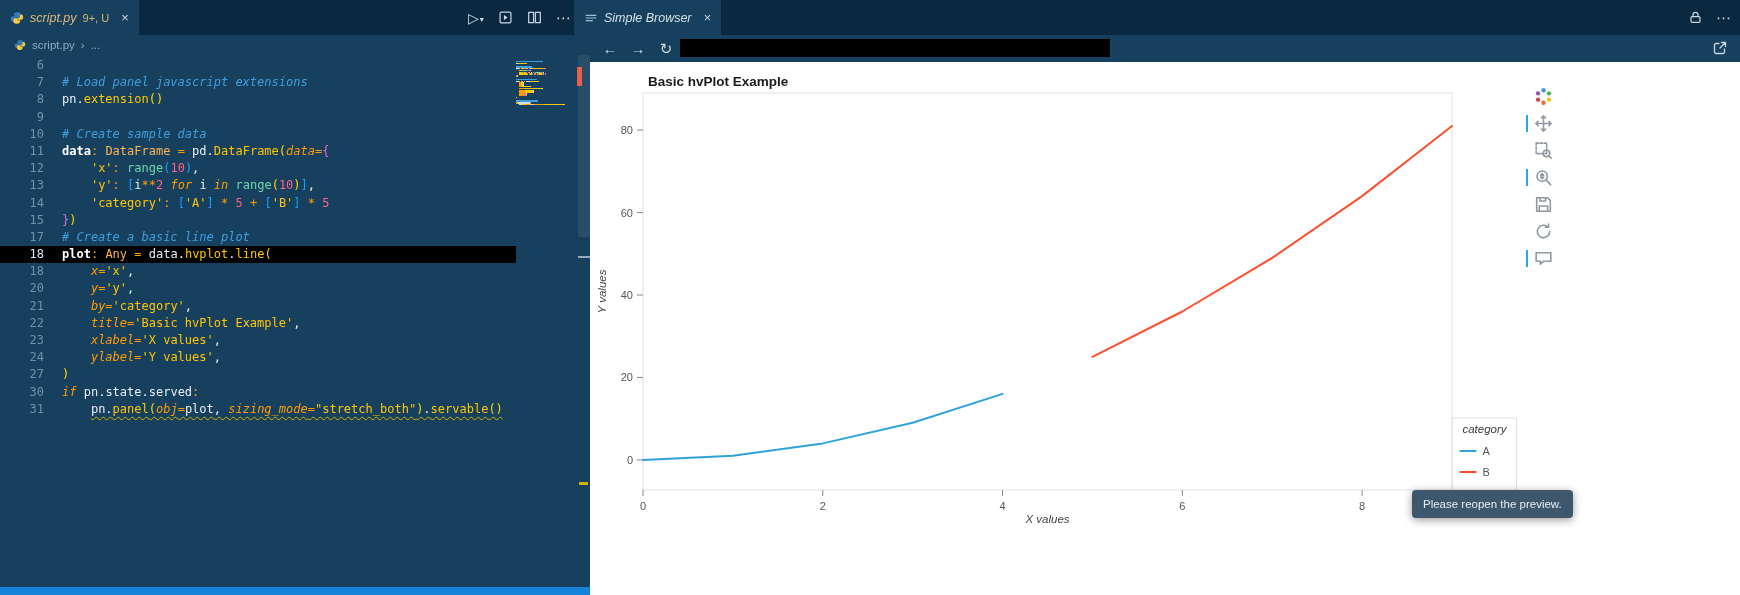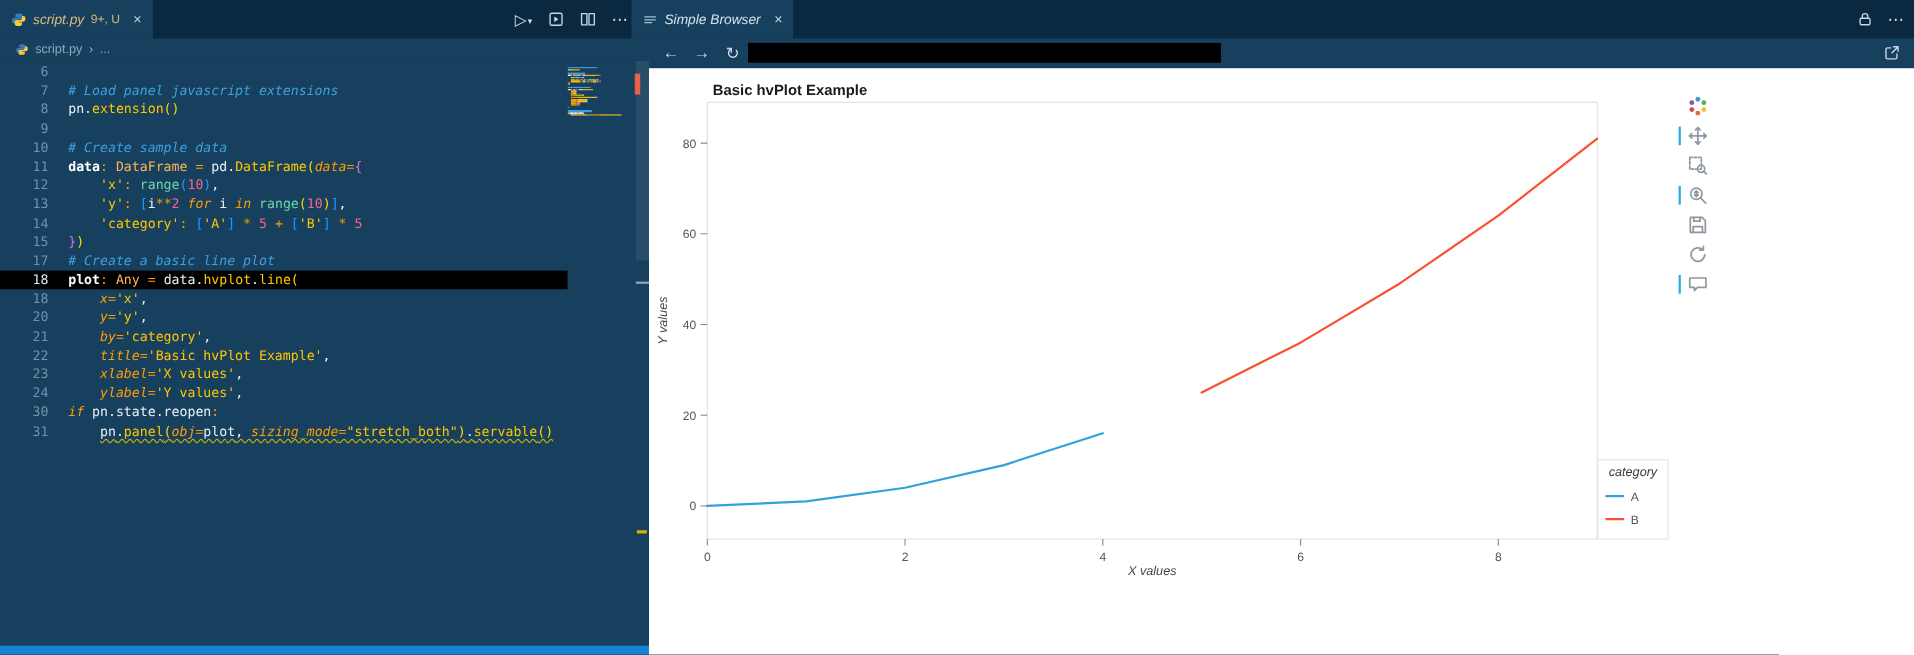--- a/index.html
+++ b/index.html
@@ -176,21 +176,22 @@
         <div class="code-line"><span class="ln">14</span><span class="lt"><span class="tk pl">    </span><span class="tk str">'category'</span><span class="tk op">:</span><span class="tk pl"> </span><span class="tk b3">[</span><span class="tk str">'A'</span><span class="tk b3">]</span><span class="tk pl"> </span><span class="tk op">*</span><span class="tk pl"> </span><span class="tk num">5</span><span class="tk pl"> </span><span class="tk op">+</span><span class="tk pl"> </span><span class="tk b3">[</span><span class="tk str">'B'</span><span class="tk b3">]</span><span class="tk pl"> </span><span class="tk op">*</span><span class="tk pl"> </span><span class="tk num">5</span></span></div>
         <div class="code-line"><span class="ln">15</span><span class="lt"><span class="tk b2">}</span><span class="tk b1">)</span></span></div>
         <div class="code-line"><span class="ln">17</span><span class="lt"><span class="tk com"># Create a basic line plot</span></span></div>
         <div class="code-line hl"><span class="ln">18</span><span class="lt"><span class="tk decl">plot</span><span class="tk op">:</span><span class="tk pl"> </span><span class="tk typ">Any</span><span class="tk pl"> </span><span class="tk op">=</span><span class="tk pl"> </span><span class="tk pl">data</span><span class="tk pl">.</span><span class="tk fn">hvplot</span><span class="tk pl">.</span><span class="tk fn">line</span><span class="tk b1">(</span></span></div>
         <div class="code-line"><span class="ln">18</span><span class="lt"><span class="tk pl">    </span><span class="tk prm">x</span><span class="tk op">=</span><span class="tk str">'x'</span><span class="tk pl">,</span></span></div>
         <div class="code-line"><span class="ln">20</span><span class="lt"><span class="tk pl">    </span><span class="tk prm">y</span><span class="tk op">=</span><span class="tk str">'y'</span><span class="tk pl">,</span></span></div>
         <div class="code-line"><span class="ln">21</span><span class="lt"><span class="tk pl">    </span><span class="tk prm">by</span><span class="tk op">=</span><span class="tk str">'category'</span><span class="tk pl">,</span></span></div>
         <div class="code-line"><span class="ln">22</span><span class="lt"><span class="tk pl">    </span><span class="tk prm">title</span><span class="tk op">=</span><span class="tk str">'Basic hvPlot Example'</span><span class="tk pl">,</span></span></div>
         <div class="code-line"><span class="ln">23</span><span class="lt"><span class="tk pl">    </span><span class="tk prm">xlabel</span><span class="tk op">=</span><span class="tk str">'X values'</span><span class="tk pl">,</span></span></div>
         <div class="code-line"><span class="ln">24</span><span class="lt"><span class="tk pl">    </span><span class="tk prm">ylabel</span><span class="tk op">=</span><span class="tk str">'Y values'</span><span class="tk pl">,</span></span></div>
-        <div class="code-line"><span class="ln">30</span><span class="lt"><span class="tk kw">if</span><span class="tk pl"> </span><span class="tk pl">pn</span><span class="tk pl">.</span><span class="tk pl">state</span><span class="tk pl">.</span><span class="tk pl">reopen</span><span class="tk op">:</span></span></div>
+        <div class="code-line"><span class="ln">27</span><span class="lt"><span class="tk b1">)</span></span></div>
+        <div class="code-line"><span class="ln">30</span><span class="lt"><span class="tk kw">if</span><span class="tk pl"> </span><span class="tk pl">pn</span><span class="tk pl">.</span><span class="tk pl">state</span><span class="tk pl">.</span><span class="tk pl">served</span><span class="tk op">:</span></span></div>
         <div class="code-line"><span class="ln">31</span><span class="lt"><span class="tk pl">    </span><span class="tk pl sq">pn</span><span class="tk pl sq">.</span><span class="tk fn sq">panel</span><span class="tk b1 sq">(</span><span class="tk prm sq">obj</span><span class="tk op sq">=</span><span class="tk pl sq">plot</span><span class="tk pl sq">,</span><span class="tk pl sq"> </span><span class="tk prm sq">sizing_mode</span><span class="tk op sq">=</span><span class="tk str sq">"stretch_both"</span><span class="tk b1 sq">)</span><span class="tk pl sq">.</span><span class="tk fn sq">servable</span><span class="tk b1 sq">()</span></span></div>
       </div>
     <div id="minimap">
         <div class="mm-line"></div>
         <div class="mm-line"><span class="mm-tk" style="width: 27.2px; background: rgb(63, 159, 221);"></span></div>
         <div class="mm-line"><span class="mm-tk" style="width: 1.6px; background: rgb(207, 224, 238);"></span><span class="mm-tk" style="width: 0.8px; background: rgb(207, 224, 238);"></span><span class="mm-tk" style="width: 7.2px; background: rgb(255, 198, 0);"></span><span class="mm-tk" style="width: 1.6px; background: rgb(255, 215, 0);"></span></div>
         <div class="mm-line"></div>
         <div class="mm-line"><span class="mm-tk" style="width: 16px; background: rgb(63, 159, 221);"></span></div>
         <div class="mm-line"><span class="mm-tk" style="width: 3.2px; background: rgb(255, 255, 255);"></span><span class="mm-tk" style="width: 0.8px; background: rgb(255, 157, 0);"></span><span class="mm-tk" style="width: 0.8px;"></span><span class="mm-tk" style="width: 7.2px; background: rgb(255, 180, 84);"></span><span class="mm-tk" style="width: 0.8px;"></span><span class="mm-tk" style="width: 0.8px; background: rgb(255, 157, 0);"></span><span class="mm-tk" style="width: 0.8px;"></span><span class="mm-tk" style="width: 1.6px; background: rgb(207, 224, 238);"></span><span class="mm-tk" style="width: 0.8px; background: rgb(207, 224, 238);"></span><span class="mm-tk" style="width: 7.2px; background: rgb(255, 198, 0);"></span><span class="mm-tk" style="width: 0.8px; background: rgb(255, 215, 0);"></span><span class="mm-tk" style="width: 3.2px; background: rgb(255, 157, 0);"></span><span class="mm-tk" style="width: 0.8px; background: rgb(255, 157, 0);"></span><span class="mm-tk" style="width: 0.8px; background: rgb(218, 112, 214);"></span></div>
         <div class="mm-line"><span class="mm-tk" style="width: 3.2px;"></span><span class="mm-tk" style="width: 2.4px; background: rgb(255, 198, 0);"></span><span class="mm-tk" style="width: 0.8px; background: rgb(255, 157, 0);"></span><span class="mm-tk" style="width: 0.8px;"></span><span class="mm-tk" style="width: 4px; background: rgb(111, 214, 168);"></span><span class="mm-tk" style="width: 0.8px; background: rgb(23, 159, 255);"></span><span class="mm-tk" style="width: 1.6px; background: rgb(255, 98, 140);"></span><span class="mm-tk" style="width: 0.8px; background: rgb(23, 159, 255);"></span><span class="mm-tk" style="width: 0.8px; background: rgb(207, 224, 238);"></span></div>
@@ -314,15 +315,16 @@
           <path d="M14.8 2.9v3.1h-3.1"></path>
         </svg>
       </div>
       <div class="tool active" id="tool-hover">
         <svg viewBox="0 0 20 20">
           <path d="M3 4.5h14v8.2h-7.2L7 15.5v-2.8H3z"></path>
         </svg>
       </div>
     </div>
 
+    <div id="preview-tooltip">Please reopen the preview.</div>
   </div>
 
 </div>
 
 </body></html>

